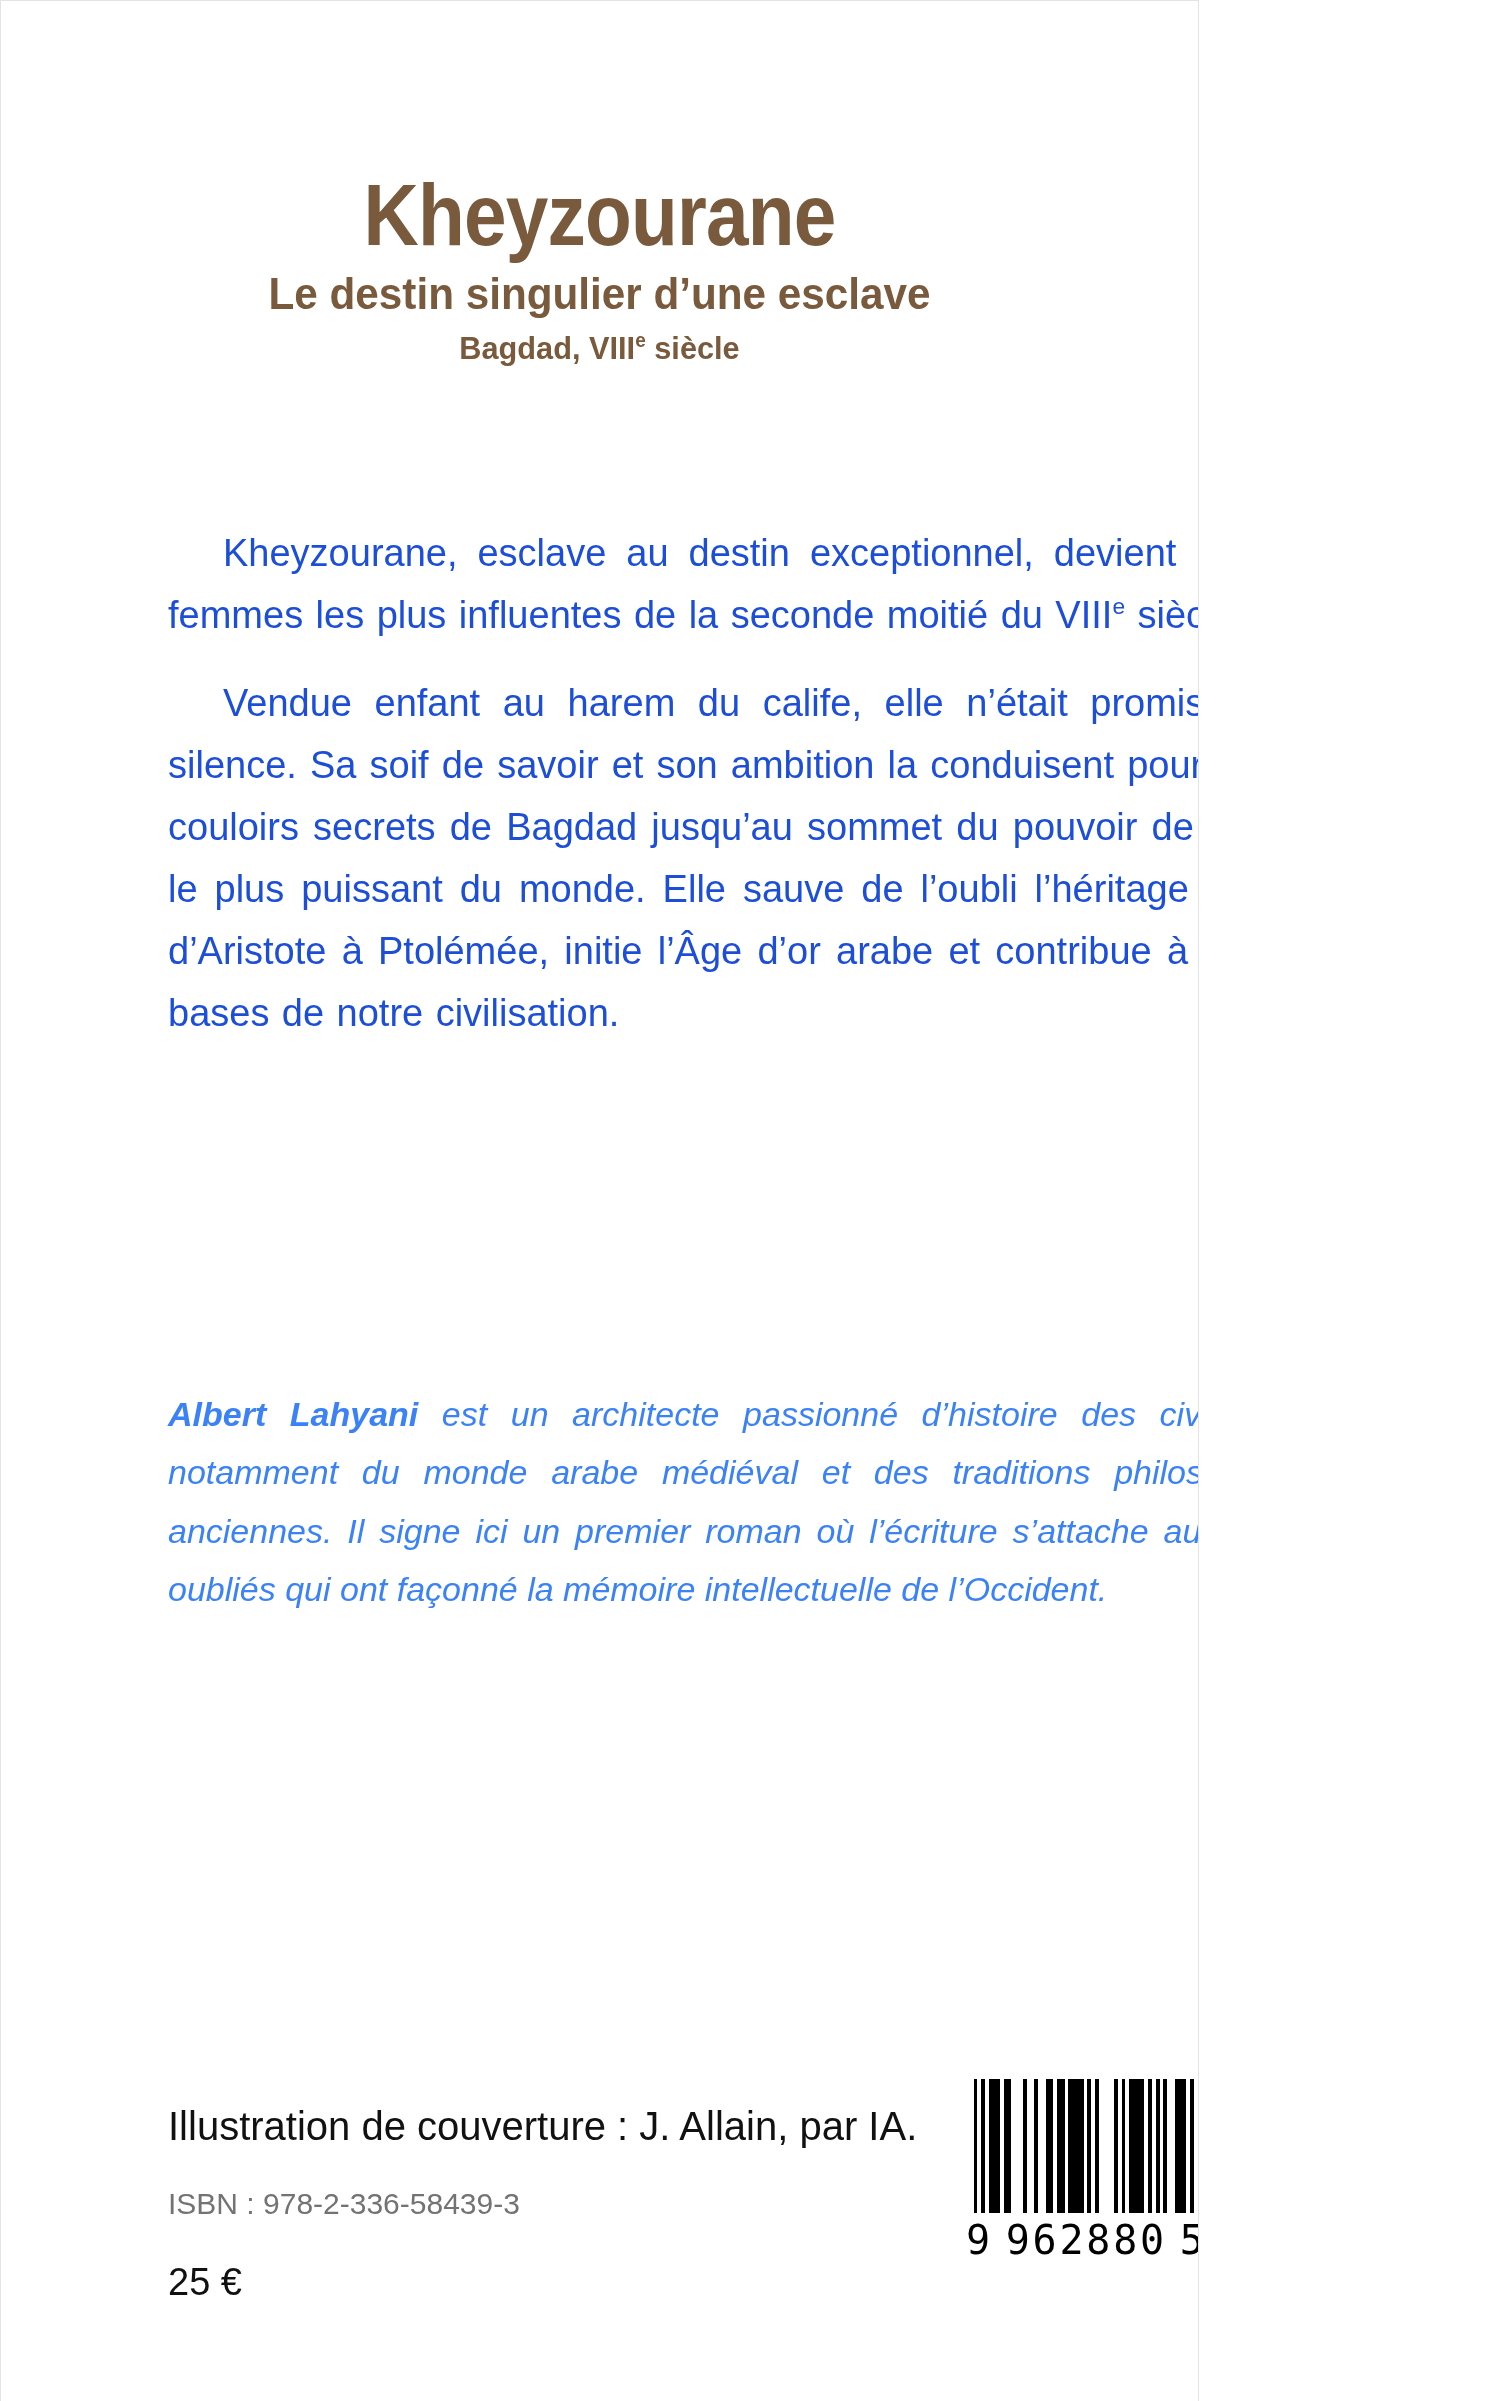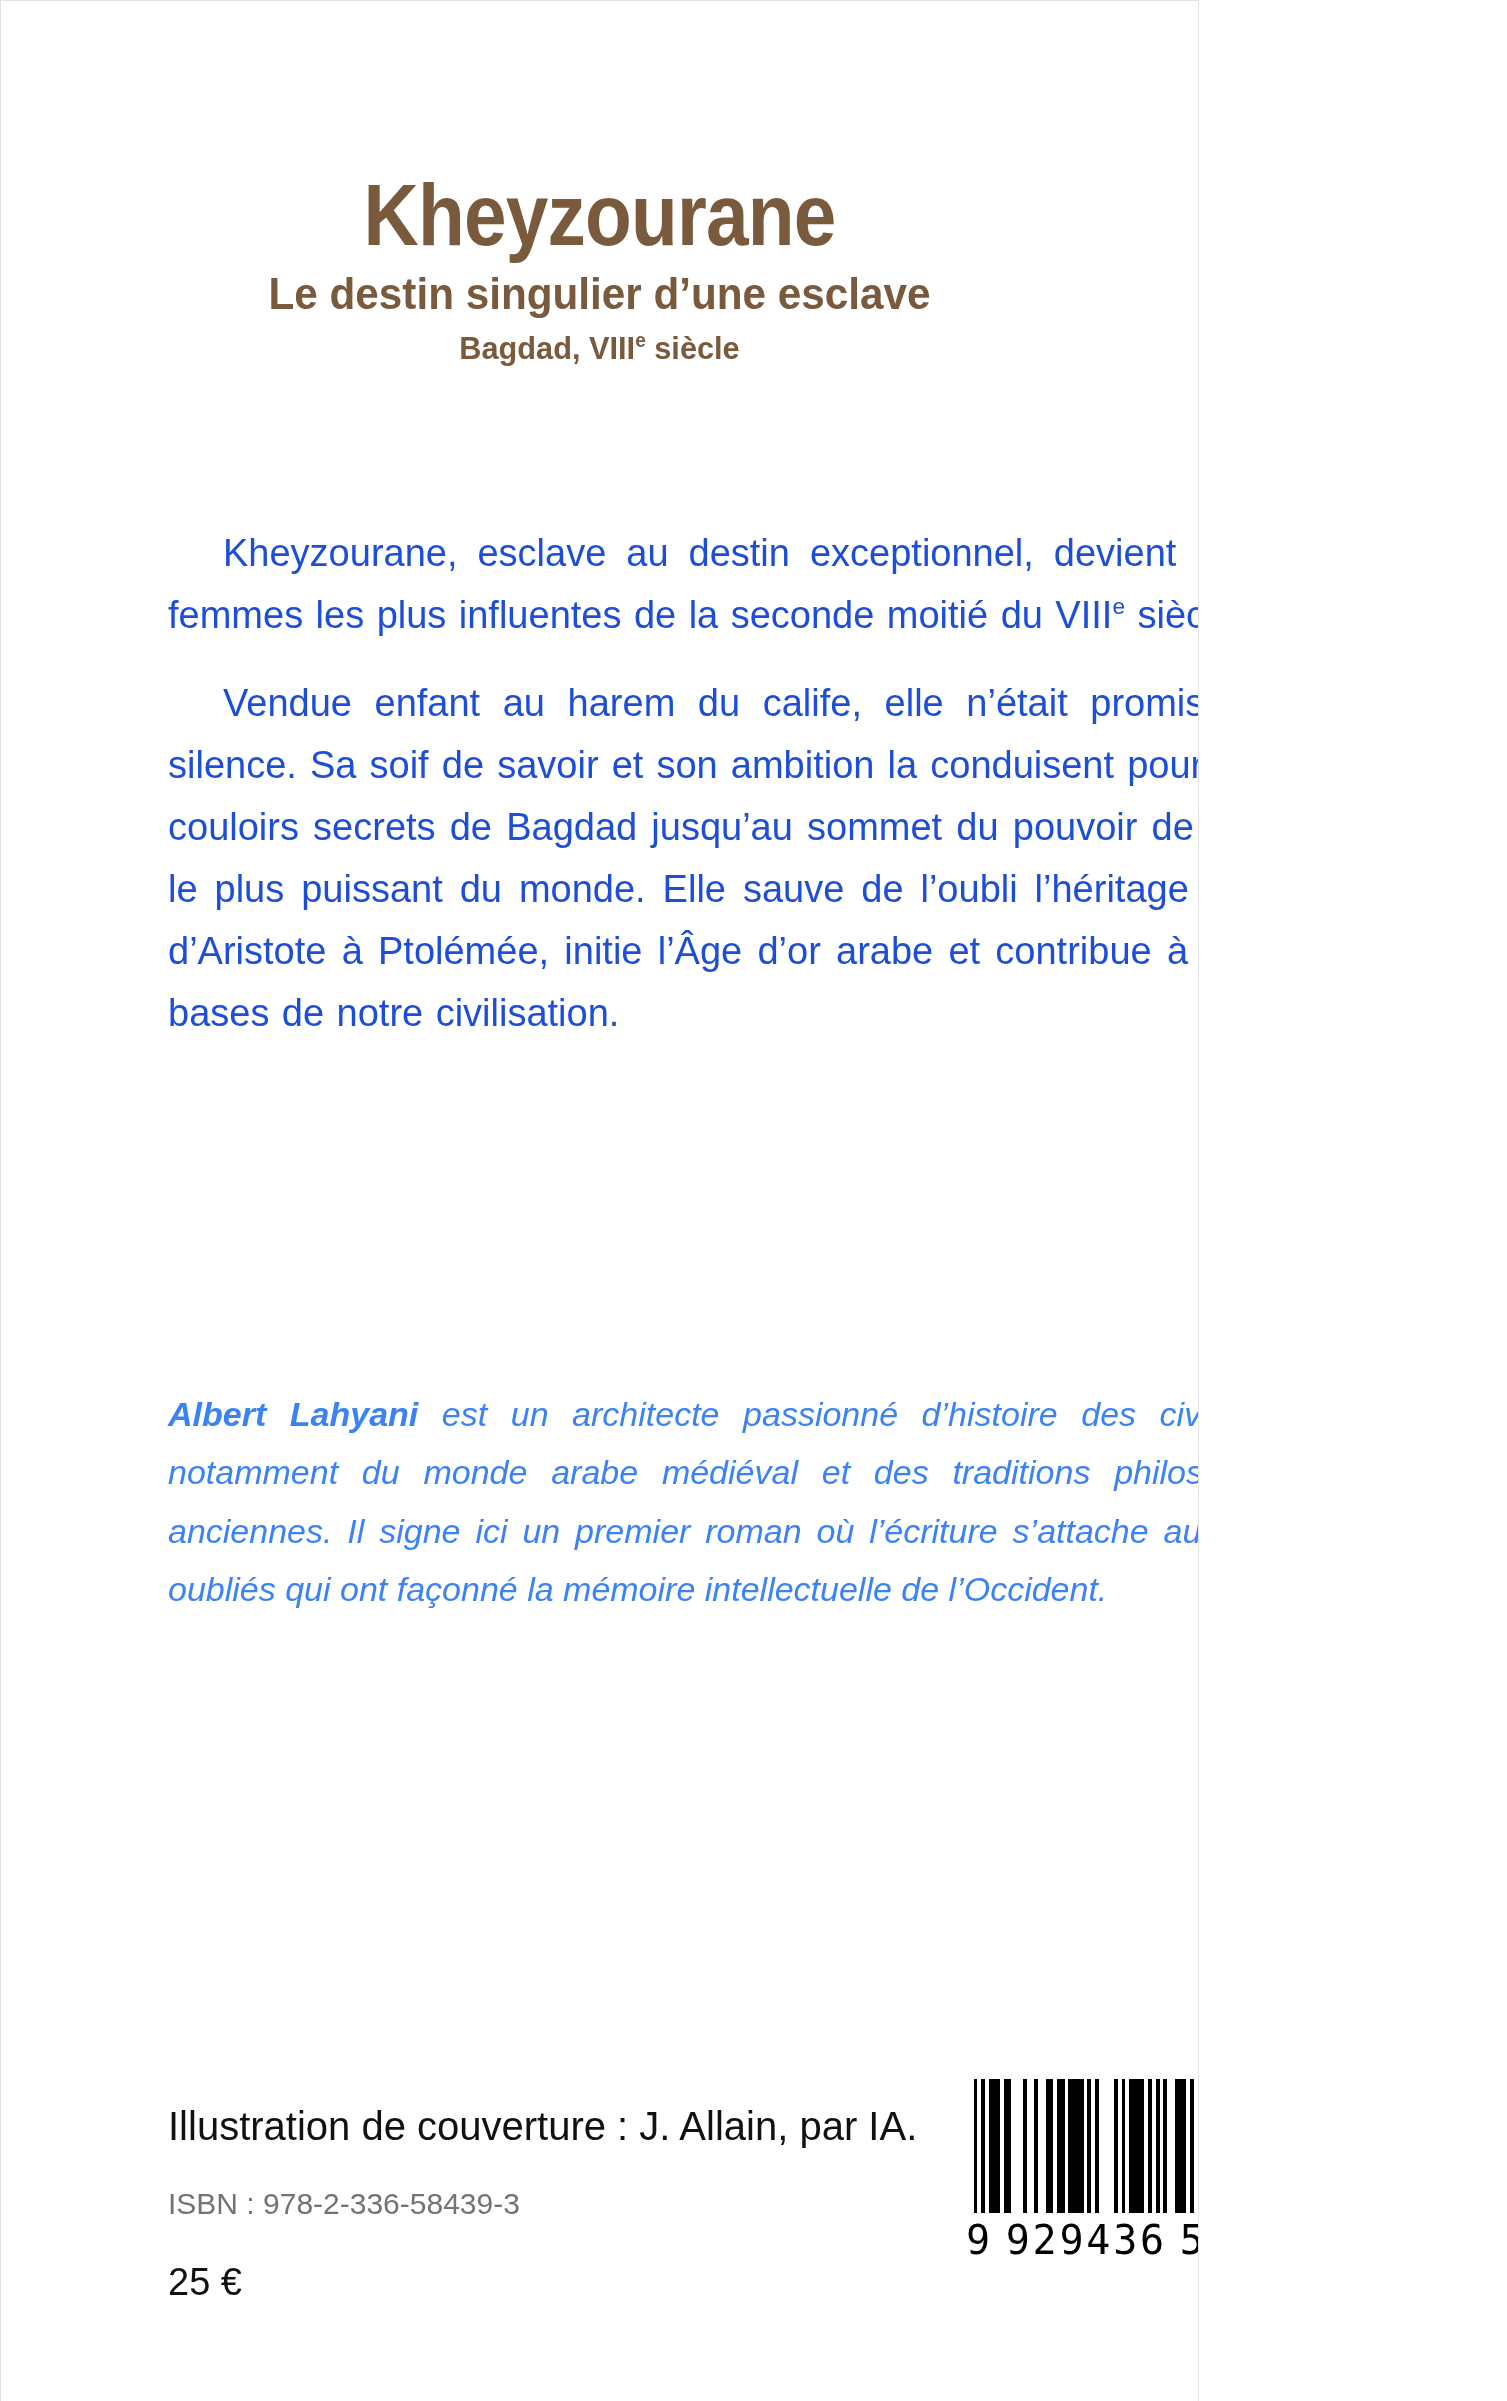--- a/index.html
+++ b/index.html
@@ -251,19 +251,19 @@
         <div class="bc-bit"></div>
         <div class="bc-bit"></div>
         <div class="bc-bit on"></div>
         <div class="bc-bit"></div>
         <div class="bc-bit on"></div>
         <div class="bc-bit"></div>
         <div class="bc-bit on"></div>
       </div>
     <div class="digits">
       <span>9</span>
-      <span>929436</span>
+      <span>962880</span>
       <span>584393</span>
     </div>
   </div>
 
 </div>
 
 
 </body></html>

